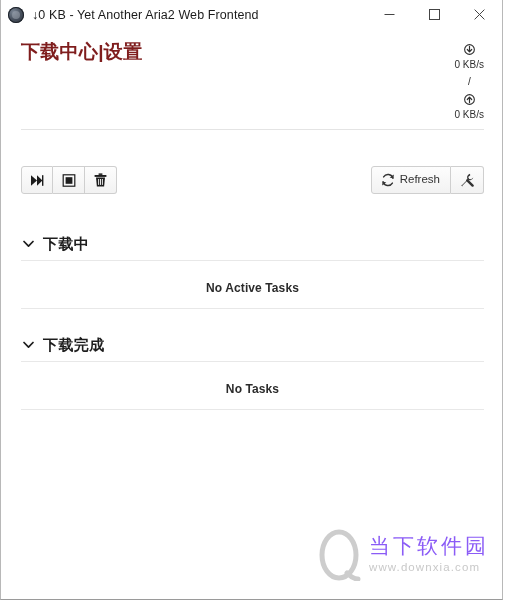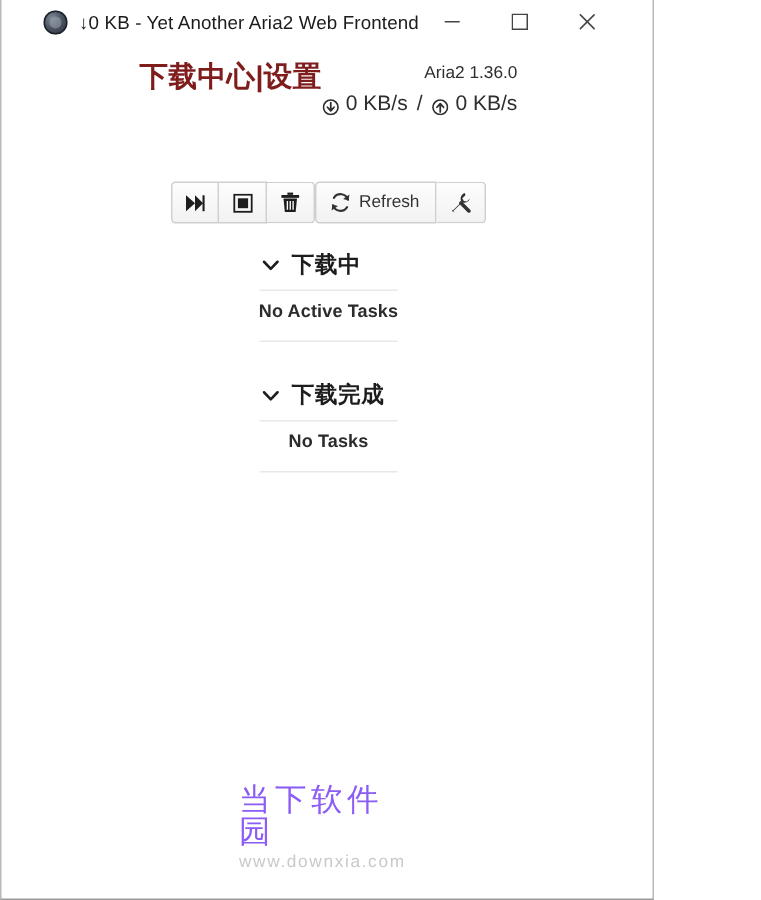--- a/index.html
+++ b/index.html
@@ -9,30 +9,29 @@
   }
   body {
     width: 507px;
     height: 600px;
     font-family: "Liberation Sans", sans-serif;
     overflow: hidden;
   }
 
   #app-window {
     position: relative;
-    width: 436px;
+    width: 503px;
     height: 600px;
     box-sizing: border-box;
     border-left: 1px solid #b8b8b8;
     border-right: 1px solid #b8b8b8;
     border-bottom: 1px solid #9a9a9a;
     background: #ffffff;
     display: flex;
     flex-direction: column;
-    align-items: center;
   }
 
   
   #title-bar {
     height: 29px;
     min-height: 29px;
     background: #ffffff;
     display: flex;
     align-items: center;
     position: relative;
@@ -116,28 +115,29 @@
     padding-top: 2px;
   }
   #aria2-version {
     font-size: 11.5px;
     color: #2e2e2e;
     line-height: 1.45;
     white-space: nowrap;
   }
   #speed-row {
     margin-top: 2px;
-    font-size: 14px;
+    font-size: 10px;
     color: #2e2e2e;
     display: flex;
     align-items: center;
     justify-content: flex-end;
     gap: 5px;
     white-space: nowrap;
     line-height: 1.2;
+    flex-direction: column;
   }
   .speed-icon {
     display: inline-block;
     width: 11px;
     height: 11px;
     flex: 0 0 auto;
     position: relative;
     top: 1px;
   }
   .speed-sep { padding: 0 1px; }
@@ -191,21 +191,21 @@
   .tbtn svg { display: block; }
   .tbtn-label { line-height: 1; position: relative; top: 0px; }
 
   
   #content {
     flex: 1;
     padding: 0 18px 0 20px;
     position: relative;
     overflow: hidden;
   }
-  .section { margin-top: 20px; }
+  .section { margin-top: 42px; }
   #section-completed { margin-top: 28px; }
 
   .section-header {
     display: flex;
     align-items: center;
     gap: 9px;
     padding: 0 0 9px 2px;
     cursor: default;
   }
   .chevron { flex: 0 0 auto; display: block; }
@@ -218,21 +218,21 @@
   }
   .task-list {
     border-top: 1px solid #e8e8e8;
     border-bottom: 1px solid #e8e8e8;
   }
   .empty-row {
     text-align: center;
     font-size: 12px;
     font-weight: bold;
     color: #2b2b2b;
-    padding: 6px 0 13px;
+    padding: 20px 0 13px;
     letter-spacing: .1px;
   }
 
   
   #watermark {
     position: absolute;
     right: 13px;
     bottom: 18px;
     display: flex;
     align-items: center;
@@ -285,21 +285,20 @@
         </svg>
       </button>
     </div>
   </div>
 
   <div id="header">
     <div id="header-title">
       <span>下载中心</span><span class="sep">|</span><span>设置</span>
     </div>
     <div id="header-right">
-      <div id="aria2-version">Aria2 1.36.0</div>
       <div id="speed-row">
         <span class="speed-icon">
           <svg width="11" height="11" viewBox="0 0 12 12">
             <circle cx="6" cy="6" r="5.3" fill="none" stroke="#2e2e2e" stroke-width="1.2"></circle>
             <path d="M6 2.6 L6 8.2 M3.6 6 L6 8.6 L8.4 6" fill="none" stroke="#2e2e2e" stroke-width="1.3" stroke-linecap="round" stroke-linejoin="round"></path>
           </svg>
         </span>
         <span>0 KB/s</span>
         <span class="speed-sep">/</span>
         <span class="speed-icon">

